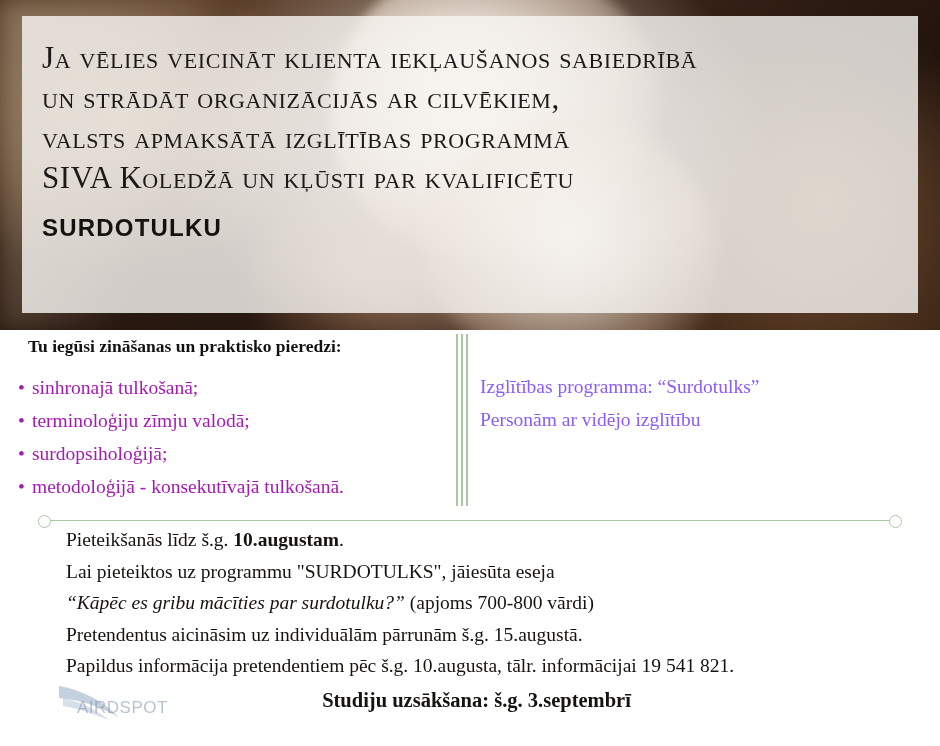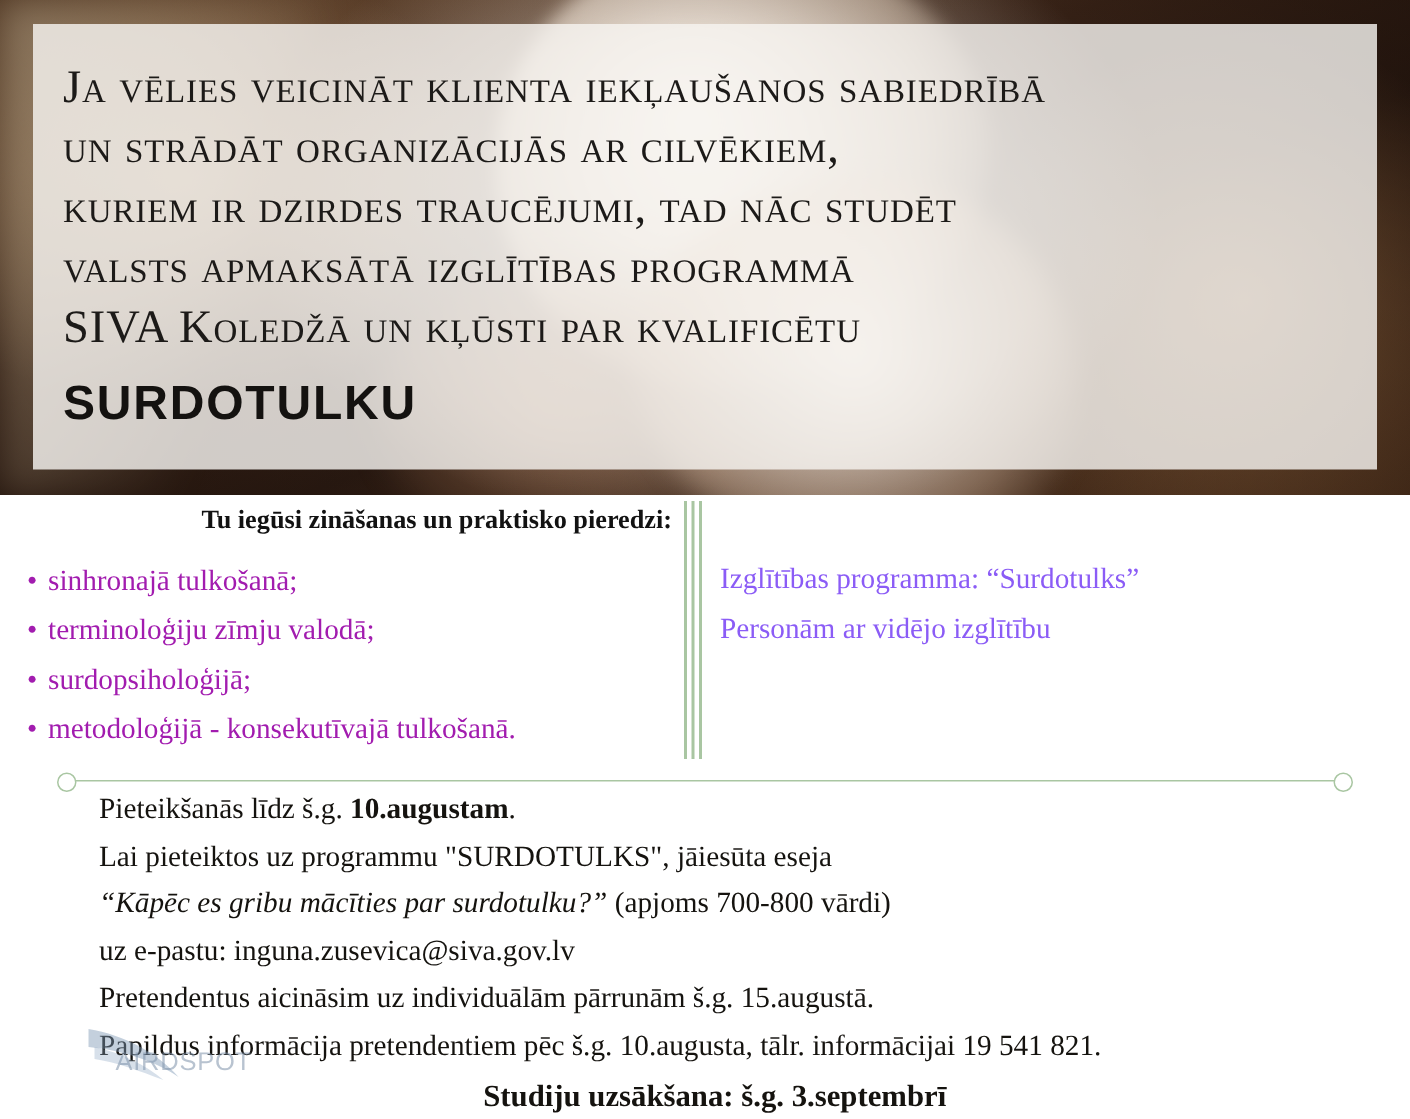--- a/index.html
+++ b/index.html
@@ -94,21 +94,21 @@
     line-height: 40px;
     letter-spacing: 0.6px;
     white-space: nowrap;
   }
   .headline .ln { display: block; }
   .headline-strong {
     display: block;
     margin-top: 10px;
     font-family: "Liberation Sans", sans-serif;
     font-weight: bold;
-    font-size: 32px;
+    font-size: 24px;
     letter-spacing: 1.2px;
     color: #141210;
     font-variant: normal;
   }
 
   
   .mid {
     position: absolute;
     left: 0;
     top: 330px;
@@ -120,21 +120,20 @@
     left: 18px;
     top: 6px;
     width: 430px;
   }
   .mid-title {
     font-family: "Liberation Serif", serif;
     font-weight: bold;
     font-size: 17.5px;
     color: #121212;
     margin: 0 0 14px 10px;
-    text-align: right;
   }
   .bullets {
     list-style: none;
     margin: 0;
     padding: 0;
   }
   .bullets li {
     font-size: 19.5px;
     line-height: 33px;
     color: #a21caf;
@@ -259,21 +258,20 @@
     <div class="blob1"></div>
     <div class="blob3"></div>
     <div class="blob2"></div>
     <div class="vign"></div>
   </div>
 
   <div class="headline-panel">
     <div class="headline">
       <span class="ln">Ja vēlies veicināt klienta iekļaušanos sabiedrībā</span>
       <span class="ln">un strādāt organizācijās ar cilvēkiem,</span>
-      <span class="ln">kuriem ir dzirdes traucējumi, tad nāc studēt</span>
       <span class="ln">valsts apmaksātā izglītības programmā</span>
       <span class="ln">SIVA Koledžā un kļūsti par kvalificētu</span>
       <span class="headline-strong">SURDOTULKU</span>
     </div>
   </div>
 
   <div class="mid">
 
     <div class="mid-left">
       <div class="mid-title">Tu iegūsi zināšanas un praktisko pieredzi:</div>
@@ -308,21 +306,20 @@
   <div class="divider-h">
     <span class="cap l"></span>
     <span class="line"></span>
     <span class="cap r"></span>
   </div>
 
   <div class="bottom">
     <p><span>Pieteikšanās līdz š.g. </span><b>10.augustam</b><span>.</span></p>
     <p>Lai pieteiktos uz programmu "SURDOTULKS", jāiesūta eseja</p>
     <p><i>“Kāpēc es gribu mācīties par surdotulku?”</i><span> (apjoms 700-800 vārdi)</span></p>
-    <p>uz e-pastu: inguna.zusevica@siva.gov.lv</p>
     <p>Pretendentus aicināsim uz individuālām pārrunām š.g. 15.augustā.</p>
     <p>Papildus informācija pretendentiem pēc š.g. 10.augusta, tālr. informācijai 19 541 821.</p>
     <p class="final">Studiju uzsākšana: š.g. 3.septembrī</p>
   </div>
 
   <div class="watermark">
     <svg width="170" height="60" viewBox="0 0 170 60">
       <path d="M6 18 C 30 22, 52 34, 66 50 C 52 40, 28 32, 6 30 Z" fill="rgba(125,150,180,0.45)"></path>
       <path d="M10 30 C 28 34, 44 42, 56 52 C 40 46, 24 40, 10 38 Z" fill="rgba(140,165,195,0.35)"></path>
     </svg>

